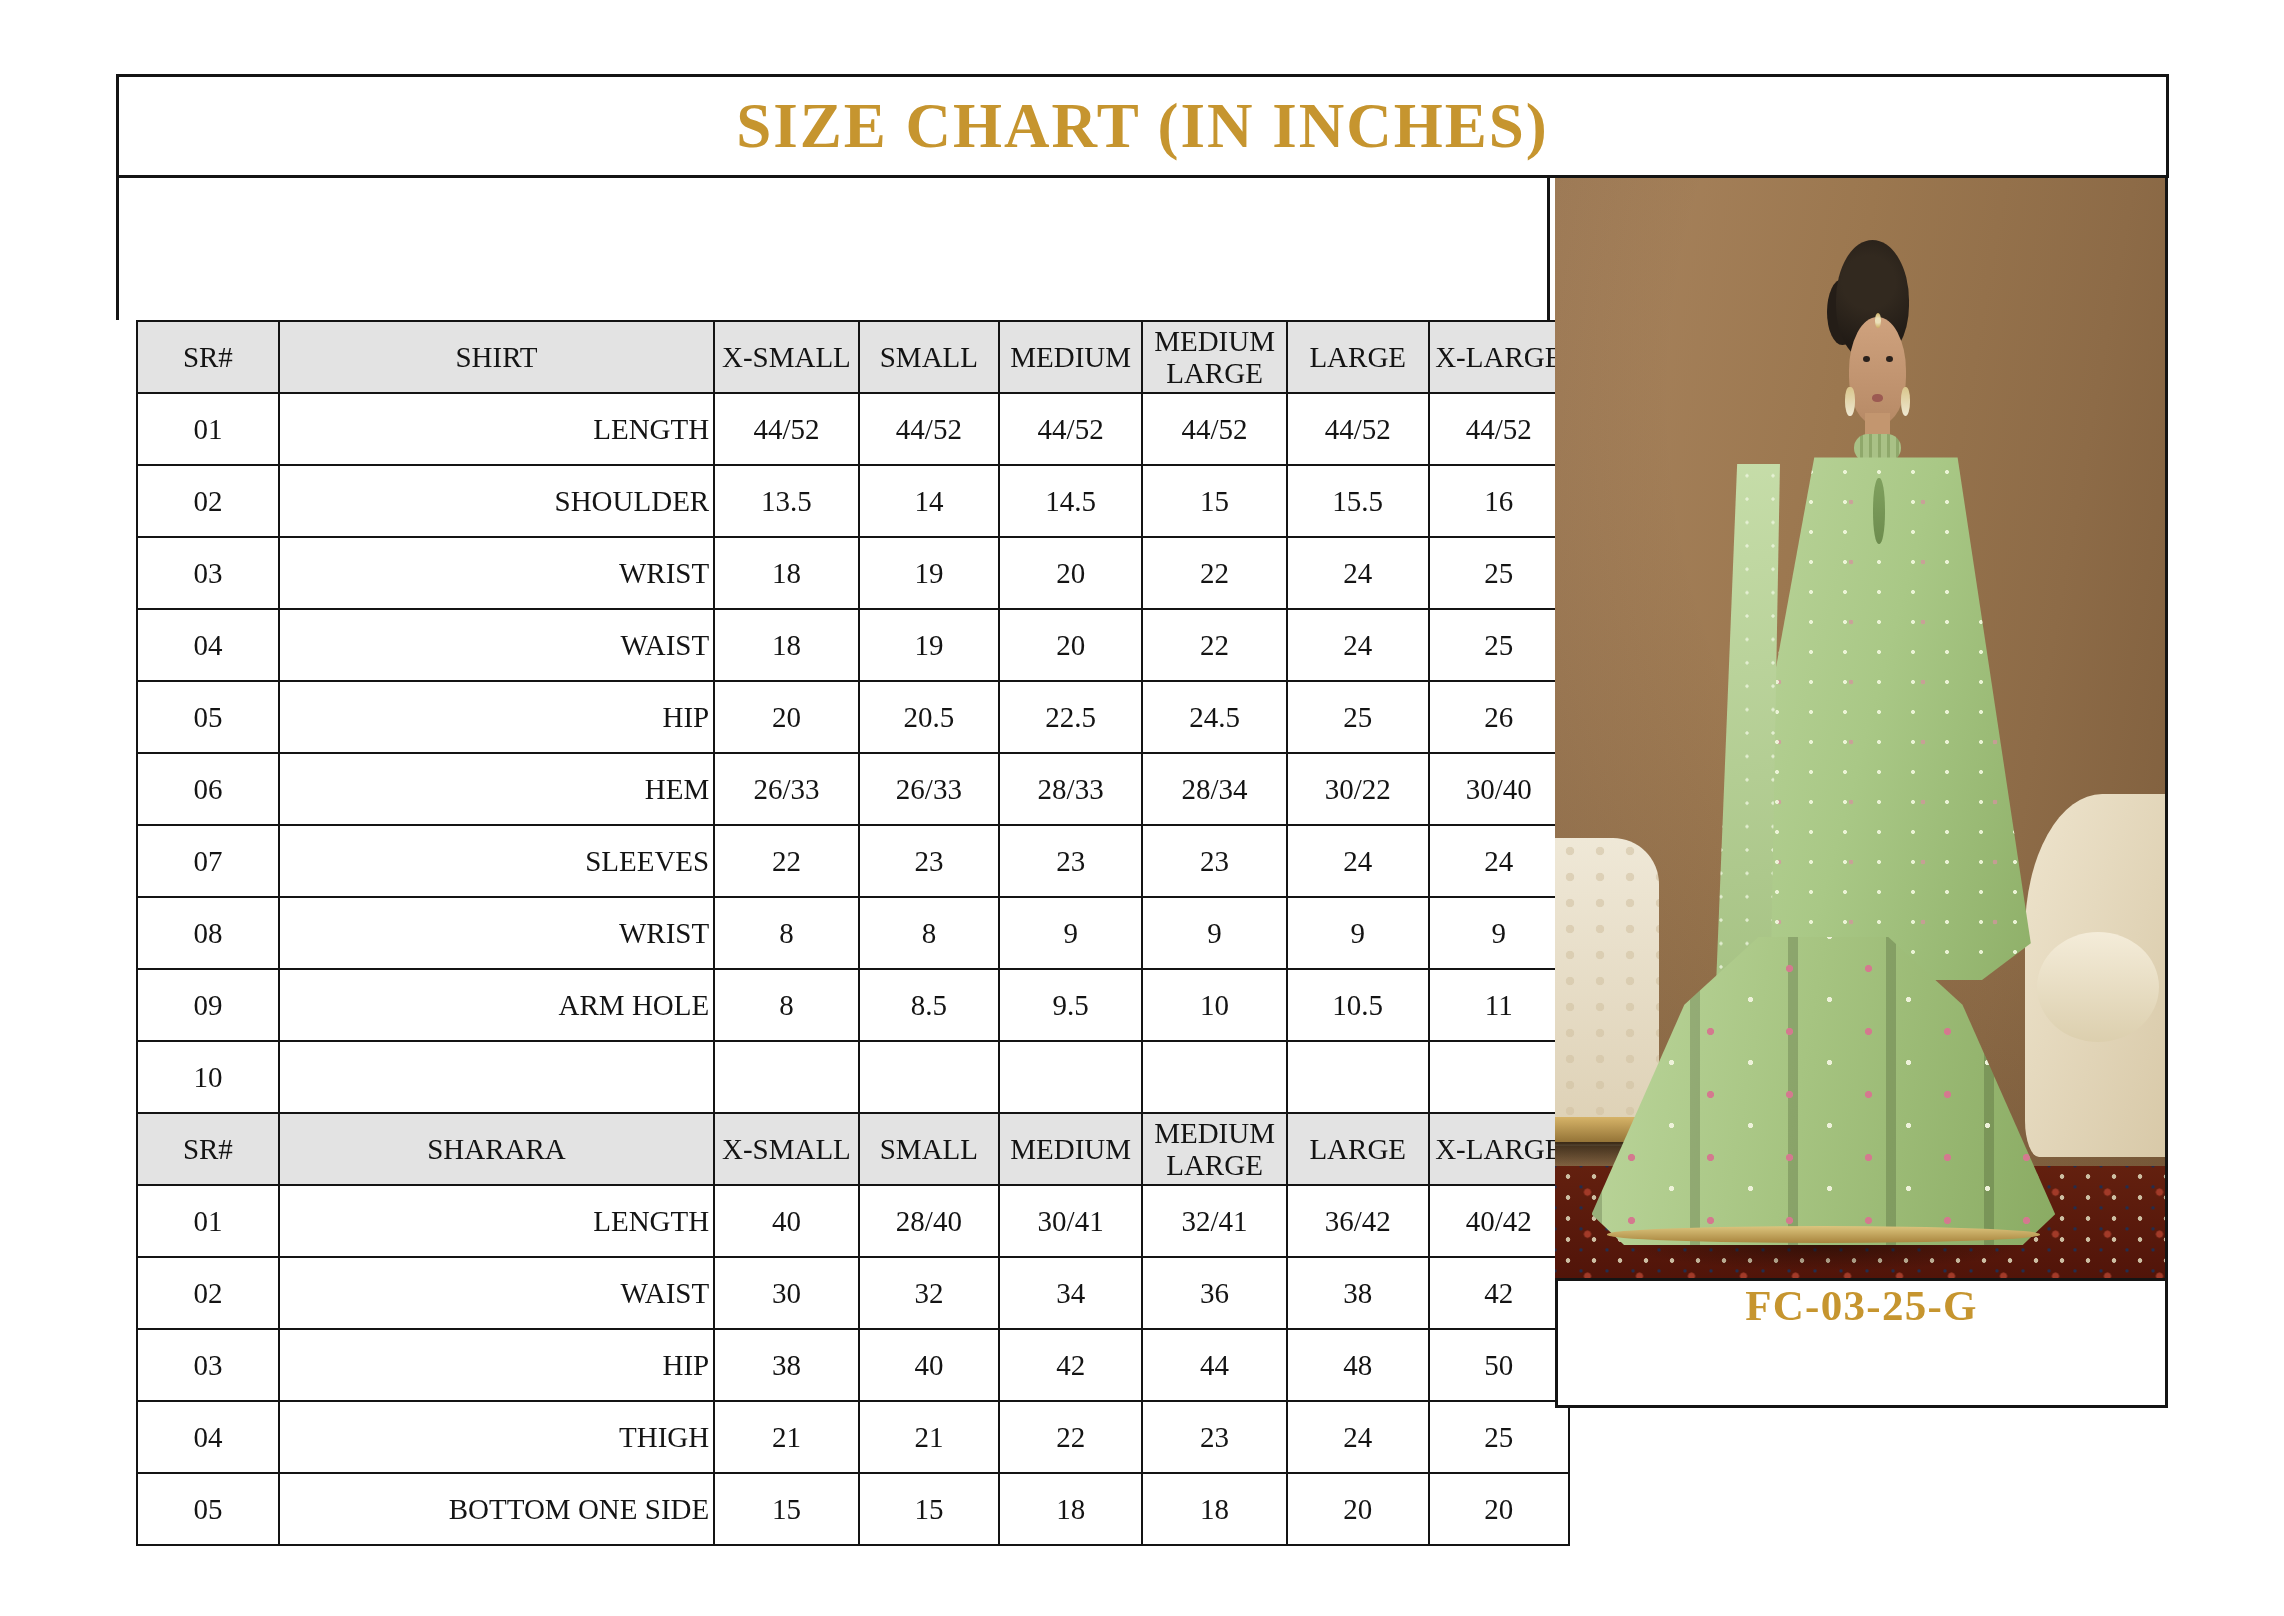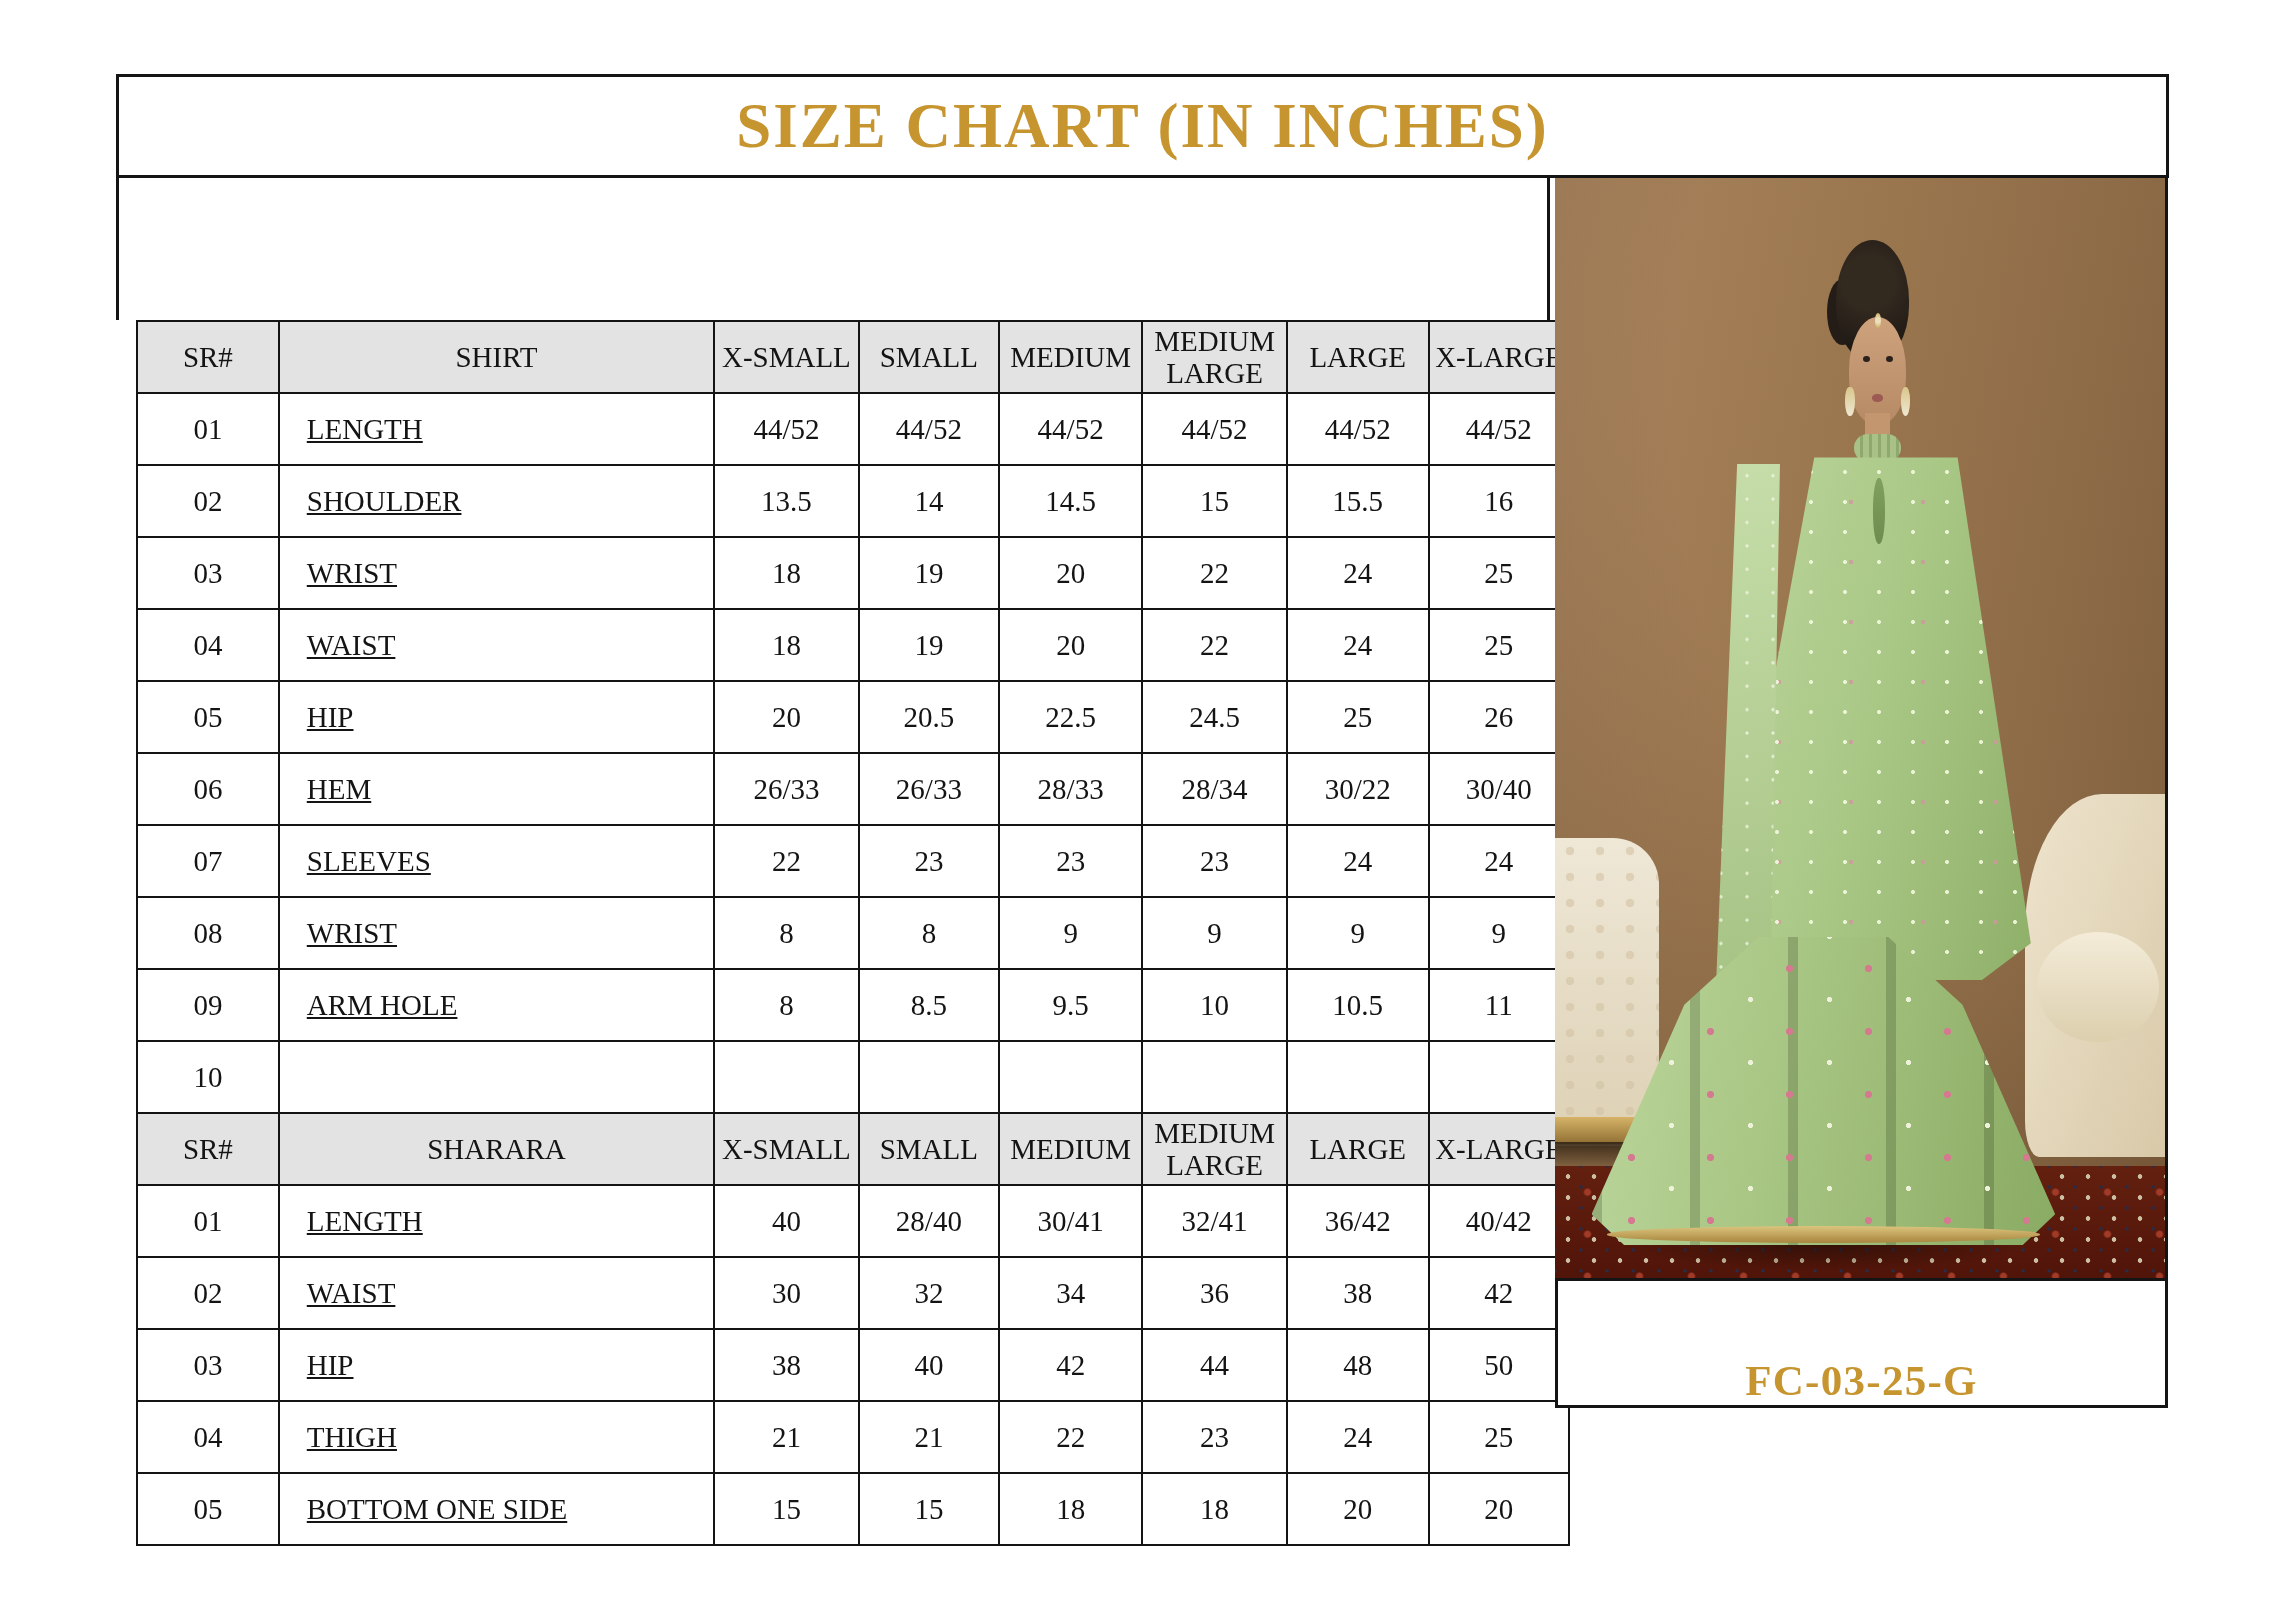--- a/index.html
+++ b/index.html
@@ -16,21 +16,21 @@
   .left-block{position:absolute;left:116px;top:178px;width:1434px;}
   .table-gap{box-sizing:border-box;height:142px;border-left:3.3px solid #141414;
              border-right:3.3px solid #141414;background:#ffffff;}
   table.size-table{width:100%;border-collapse:collapse;table-layout:fixed;margin-left:20px;}
   table.size-table th,table.size-table td{
       box-sizing:border-box;border:2.6px solid #141414;height:72px;
       font-size:29px;text-align:center;vertical-align:middle;padding:0 3.9px;
       overflow:hidden;}
   table.size-table tr{height:72px;}
   table.size-table .head-row th{background:#E3E3E3;font-weight:normal;line-height:1.12;}
-  table.size-table td.label-cell{text-align:left;padding-left:27px;text-decoration:underline;}
+  table.size-table td.label-cell{text-align:right;padding-left:27px;}
 
   
   .right-panel{position:absolute;left:1555px;top:178px;width:613px;}
   .photo{position:relative;box-sizing:border-box;width:613px;height:1100px;
          border-right:3.9px solid #141414;overflow:hidden;
          background:linear-gradient(100deg,#a9845e 0%,#9b774f 40%,#8d6b47 72%,#7d5d3c 100%);}
   .photo .shade{position:absolute;inset:0;
          background:radial-gradient(120% 90% at 85% 20%,transparent 55%,rgba(60,40,20,.25) 100%);}
 
   
@@ -100,21 +100,21 @@
         radial-gradient(circle,#d4798f 0 3.3px,transparent 3.9px) 0 0/79px 63px,
         radial-gradient(circle,#eef2da 0 2.3px,transparent 2.9px) 40px 31px/79px 63px,
         repeating-linear-gradient(90deg,rgba(25,35,12,.20) 0 10.4px,transparent 10.4px 98px),
         linear-gradient(100deg,#bcd69c 0%,#a6c481 45%,#8aab63 100%);
       clip-path:polygon(36% 0%,64% 0%,80% 22%,100% 90%,93% 100%,7% 100%,0% 90%,20% 22%);}
   .skirt-hem{position:absolute;left:8.5%;top:95.3%;width:71%;height:1.5%;
       background:linear-gradient(#dcc57e,#a8853e);border-radius:50%;}
 
   
   .code-cell,.collection-cell{box-sizing:border-box;width:613px;height:130px;
-      border:3.3px solid #141414;background:#ffffff;display:flex;align-items:flex-end;
+      border:3.3px solid #141414;background:#ffffff;display:flex;align-items:flex-start;
       justify-content:center;}
   .collection-cell{margin-top:-3.3px;height:133px;}
   .code-cell span,.collection-cell span{font-size:43px;font-weight:bold;
       letter-spacing:1.3px;color:#C6952F;}
 </style>
 </head>
 <body>
 
 <div class="page">
 

